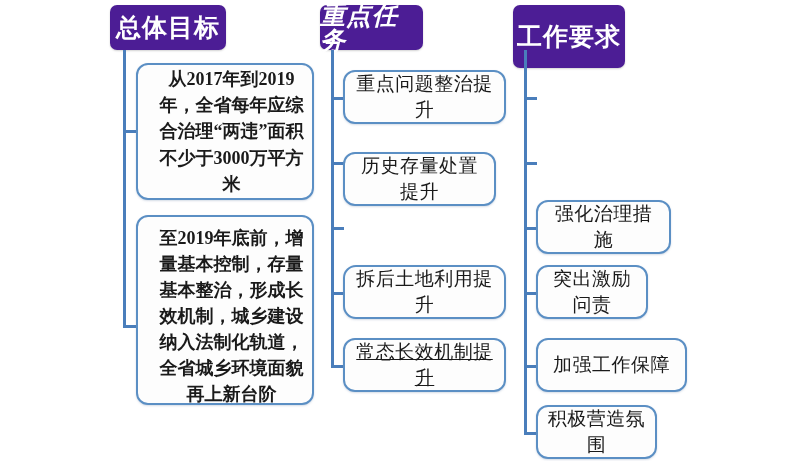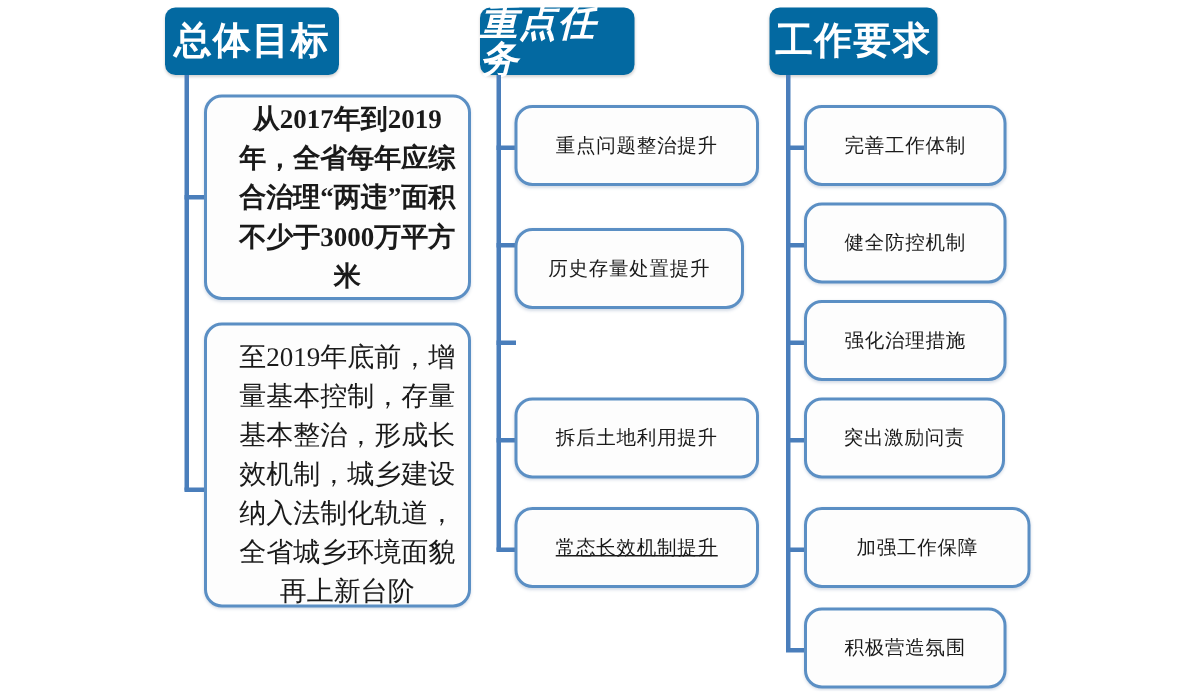--- a/index.html
+++ b/index.html
@@ -14,21 +14,21 @@
     position: relative;
     width: 788px;
     height: 461px;
     background: #ffffff;
     overflow: hidden;
   }
 
   
   .header-pill {
     position: absolute;
-    background: #0369a1;
+    background: #4c1d95;
     border-radius: 7px;
     color: #ffffff;
     display: flex;
     align-items: center;
     justify-content: center;
     font-family: "Liberation Sans", "DejaVu Sans", sans-serif;
     font-size: 25px;
     font-weight: bold;
     letter-spacing: 1px;
     line-height: 1;
@@ -61,36 +61,36 @@
     display: flex;
     align-items: center;
     justify-content: center;
     text-align: center;
     color: #1a1a1a;
     box-sizing: border-box;
     box-shadow: 0 1px 2px rgba(90,120,160,0.25);
   }
   .node-box .txt {
     font-family: "Liberation Serif", "DejaVu Serif", serif;
-    font-size: 13px;
+    font-size: 19px;
     line-height: 1.35;
     letter-spacing: 0.5px;
     padding: 0 8px;
   }
   .goal-box .txt {
     font-size: 18px;
     line-height: 1.45;
     letter-spacing: 0;
     padding-left: 21px;
   }
   .goal-box.first .txt {
     font-weight: bold;
   }
   .goal-box.second .txt {
-    font-weight: normal;
+    font-weight: bold;
     margin-top: 12px;
   }
 </style>
 </head>
 <body>
 
 <div id="canvas">
 
   <div class="header-pill" style="left:110px; top:5px; width:116px; height:45px;">
     <span>总体目标</span>
@@ -120,52 +120,46 @@
   <div class="conn-h" style="left:331px; top:227px; width:13px;"></div>
   <div class="conn-h" style="left:331px; top:292px; width:13px;"></div>
   <div class="conn-h" style="left:331px; top:365px; width:13px;"></div>
 
   <div class="node-box" style="left:343px; top:70px; width:163px; height:54px;">
     <span class="txt">重点问题整治提升</span>
   </div>
   <div class="node-box" style="left:343px; top:152px; width:153px; height:54px;">
     <span class="txt">历史存量处置提升</span>
   </div>
-  <div class="node-box" style="left:343px; top:265px; width:163px; height:54px;">
+  <div class="node-box" style="left:343px; top:265px; width:163px; height:54px;border-radius:13px;">
     <span class="txt">拆后土地利用提升</span>
   </div>
   <div class="node-box" style="left:343px; top:338px; width:163px; height:54px;text-decoration:underline;">
     <span class="txt">常态长效机制提升</span>
   </div>
 
-  <div class="header-pill" style="left:513px; top:5px; width:112px; height:45px;">
+  <div class="header-pill" style="left:513px; top:5px; width:112px; height:63px;">
     <span>工作要求</span>
   </div>
 
   <div class="conn-stub" style="left:524px; top:50px; height:12px;"></div>
   <div class="conn-v" style="left:524px; top:62px; height:372px;"></div>
   <div class="conn-h" style="left:524px; top:97px; width:13px;"></div>
   <div class="conn-h" style="left:524px; top:162px; width:13px;"></div>
   <div class="conn-h" style="left:524px; top:227px; width:13px;"></div>
   <div class="conn-h" style="left:524px; top:292px; width:13px;"></div>
   <div class="conn-h" style="left:524px; top:365px; width:13px;"></div>
   <div class="conn-h" style="left:524px; top:432px; width:13px;"></div>
 
-  <div class="node-box" style="left:536px; top:70px; width:135px; height:54px;">
-    <span class="txt">完善工作体制</span>
-  </div>
-  <div class="node-box" style="left:536px; top:135px; width:135px; height:54px;">
-    <span class="txt">健全防控机制</span>
-  </div>
   <div class="node-box" style="left:536px; top:200px; width:135px; height:54px;">
     <span class="txt">强化治理措施</span>
   </div>
-  <div class="node-box" style="left:536px; top:265px; width:134px; height:54px;">
+  <div class="node-box" style="left:536px; top:265px; width:112px; height:54px;">
     <span class="txt">突出激励问责</span>
   </div>
   <div class="node-box" style="left:536px; top:338px; width:151px; height:54px;">
     <span class="txt">加强工作保障</span>
   </div>
-  <div class="node-box" style="left:536px; top:405px; width:135px; height:54px;">
+  <div class="node-box" style="left:536px; top:405px; width:121px; height:54px;">
     <span class="txt">积极营造氛围</span>
   </div>
 
 </div>
 
 </body></html>

